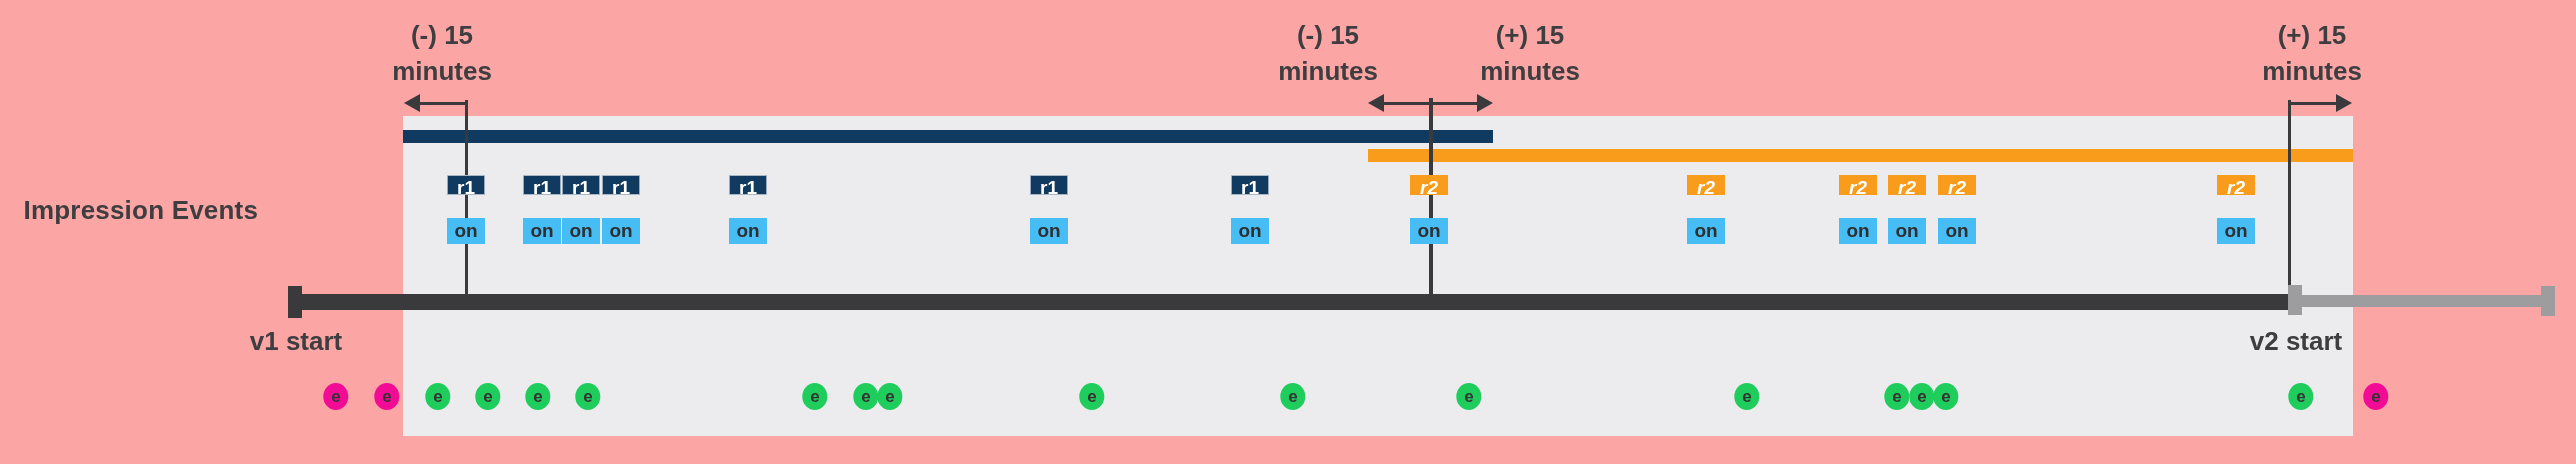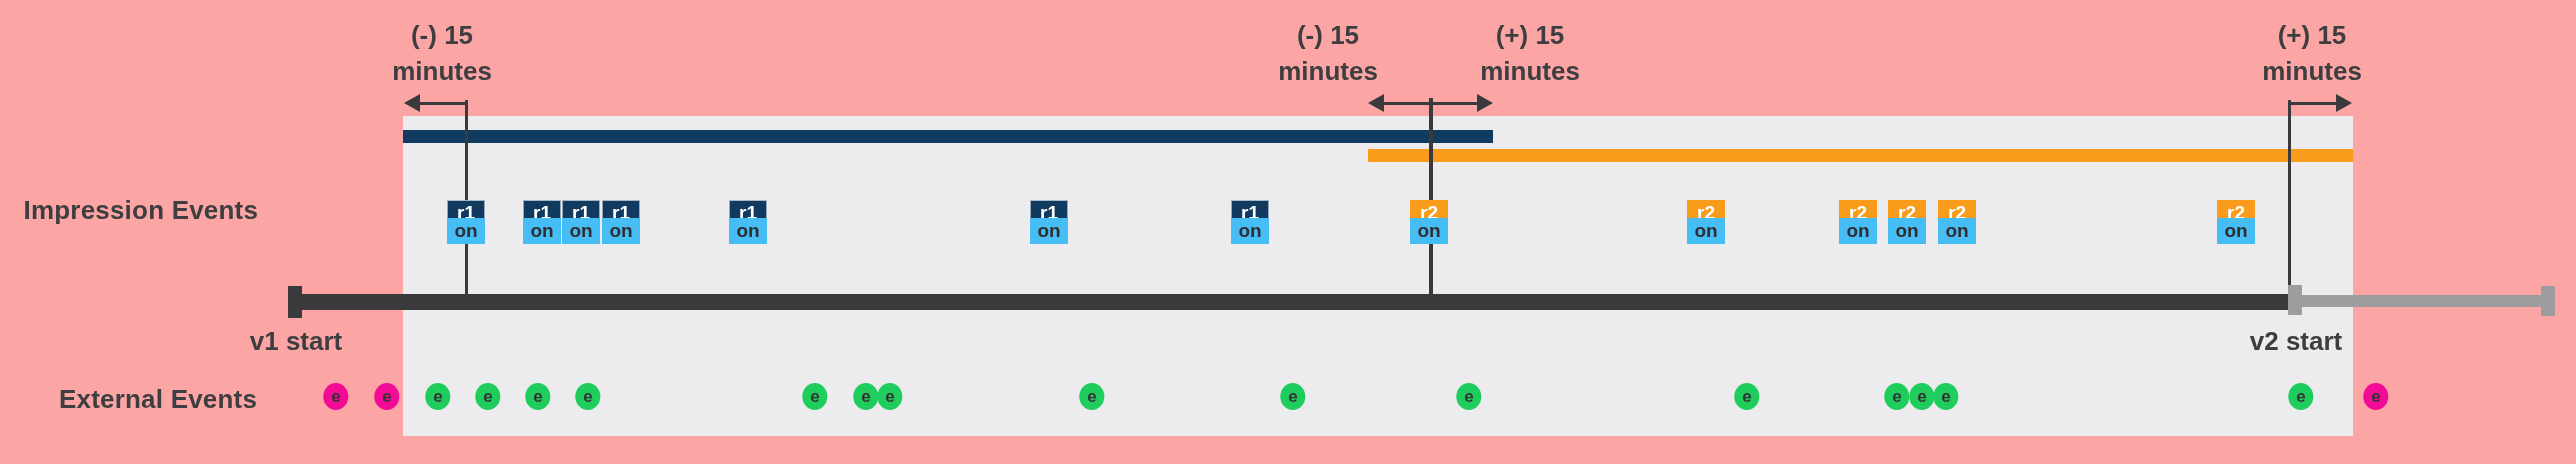--- a/index.html
+++ b/index.html
@@ -45,23 +45,23 @@
   .rowlabel{position:absolute;color:#3e3e41;font-size:26px;font-weight:600;letter-spacing:0.2px;white-space:nowrap;}
   .lbl-impressions{left:23.5px;top:195px;}
   .lbl-external{left:59px;top:384px;}
   .startlabel{position:absolute;color:#3e3e41;font-size:26px;font-weight:600;transform:translateX(-50%);white-space:nowrap;}
   .lbl-v1{left:296px;top:326px;}
   .lbl-v2{left:2296px;top:326px;text-align:center;}
   .ann{position:absolute;top:17px;transform:translateX(-50%);text-align:center;color:#3e3e41;font-size:26px;font-weight:600;line-height:36px;white-space:nowrap;}
 
   
   .col{position:absolute;width:38px;transform:translateX(-50%);}
-  .badge{position:absolute;top:200px;left:0;width:38px;height:20px;line-height:26px;text-align:center;color:#ffffff;font-size:19px;font-weight:600;}
+  .badge{position:absolute;top:175px;left:0;width:38px;height:20px;line-height:26px;text-align:center;color:#ffffff;font-size:19px;font-weight:600;}
   .badge.r1{background:#113a60;box-shadow:0 0 0 0.9px #a9b6c4 inset;}
-  .badge.r2{background:#f99c1b;}
+  .badge.r2{background:#f99c1b;font-style:italic;}
   .sub{position:absolute;top:218px;left:0;width:38px;height:26px;line-height:26px;text-align:center;color:#2f2f31;font-size:19px;font-weight:600;background:#47bdf6;}
 
   
   .dot{position:absolute;top:383px;width:25.4px;height:27px;border-radius:50%;transform:translateX(-50%);text-align:center;line-height:27px;font-size:17px;font-weight:600;color:#333333;}
   .dot.green{background:#1fcd5d;}
   .dot.pink{background:#f20c95;}
 </style>
 </head>
 <body>
 
@@ -101,21 +101,20 @@
     <div>minutes</div>
   </div>
 
   <div class="tl-dark"></div>
   <div class="tl-gray"></div>
   <div class="cap cap-v1"></div>
   <div class="cap cap-v2"></div>
   <div class="cap cap-end"></div>
 
   <div class="rowlabel lbl-impressions">Impression Events</div>
-  <div class="rowlabel lbl-external">External Events</div>
   <div class="startlabel lbl-v1">v1 start</div>
   <div class="startlabel lbl-v2">v2 start</div>
 
   <div id="impressions">
       <div class="col" style="left: 466px;">
         <div class="badge r1">r1</div>
         <div class="sub">on</div>
       </div>
       <div class="col" style="left: 542px;">
         <div class="badge r1">r1</div>

